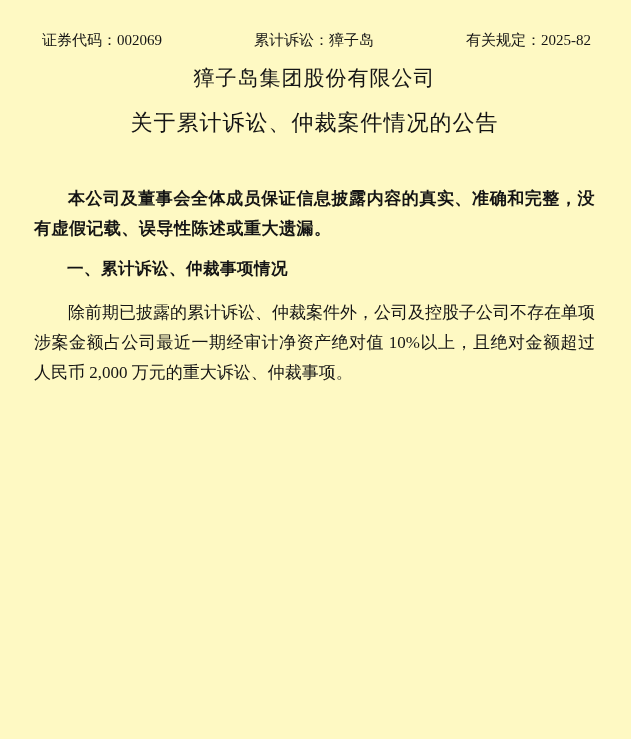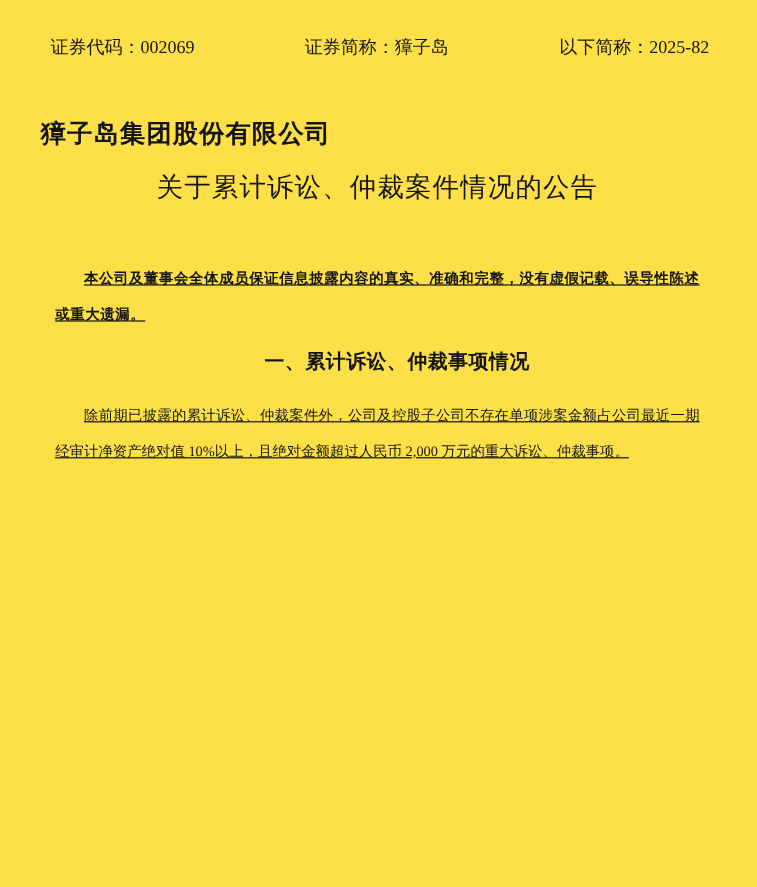--- a/index.html
+++ b/index.html
@@ -1,84 +1,83 @@
 <!DOCTYPE html>
 <html lang="zh"><head>
 <meta charset="utf-8">
 <style>
   html, body { margin: 0; padding: 0; background: #ffffff; }
   .page {
     position: relative;
     width: 631px;
     height: 739px;
     box-sizing: border-box;
-    background: #fde047;
+    background: #fef9c3;
     color: #141414;
     font-family: "Liberation Serif", "DejaVu Serif", serif;
     padding: 30px 36px 0 34px;
     overflow: hidden;
   }
   .doc-header {
     display: flex;
     justify-content: space-between;
     align-items: baseline;
     font-size: 15px;
     line-height: 20px;
     padding: 0 4px 0 8px;
     white-space: nowrap;
   }
   .doc-title-company {
-    margin: 47px 0 0 0;
+    margin: 14px 0 0 0;
+    text-align: center;
     font-size: 21px;
     line-height: 28px;
-    font-weight: bold;
+    font-weight: normal;
     letter-spacing: 1px;
   }
   .doc-title-subject {
     margin: 16px 0 0 0;
     text-align: center;
     font-size: 22px;
     line-height: 30px;
     font-weight: normal;
     letter-spacing: 1px;
   }
   .para {
-    margin: 12px;
-    font-size: 12px;
+    margin: 0;
+    font-size: 17px;
     line-height: 30px;
     text-align: justify;
     text-indent: 2em;
-    text-decoration: underline;
   }
   .disclaimer {
     margin-top: 46px;
     font-weight: bold;
     letter-spacing: 0.5px;
   }
   .intro { margin-top: 36px; }
   .section-heading {
     margin: 12px 0 0 0;
     font-size: 16.5px;
     line-height: 26px;
     font-weight: bold;
     text-indent: 2em;
     letter-spacing: 0.5px;
-    text-align: center;
   }
   .body-para { margin-top: 16px; }
 </style>
 </head>
 <body>
 
 <div class="page">
 
   <div class="doc-header">
     <span class="hdr-item"><span>证券代码：</span><span>002069</span></span>
-    <span class="hdr-item"><span>证券简称：</span><span>獐子岛</span></span>
-    <span class="hdr-item"><span>以下简称：</span><span>2025-82</span></span>
+    <span class="hdr-item"><span>累计诉讼：</span><span>獐子岛</span></span>
+    <span class="hdr-item"><span>有关规定：</span><span>2025-82</span></span>
   </div>
 
   <h1 class="doc-title-company">獐子岛集团股份有限公司</h1>
   <h1 class="doc-title-subject">关于累计诉讼、仲裁案件情况的公告</h1>
 
   <p class="para disclaimer">本公司及董事会全体成员保证信息披露内容的真实、准确和完整，没有虚假记载、误导性陈述或重大遗漏。</p>
 
 
   <h2 class="section-heading">一、累计诉讼、仲裁事项情况</h2>
 

